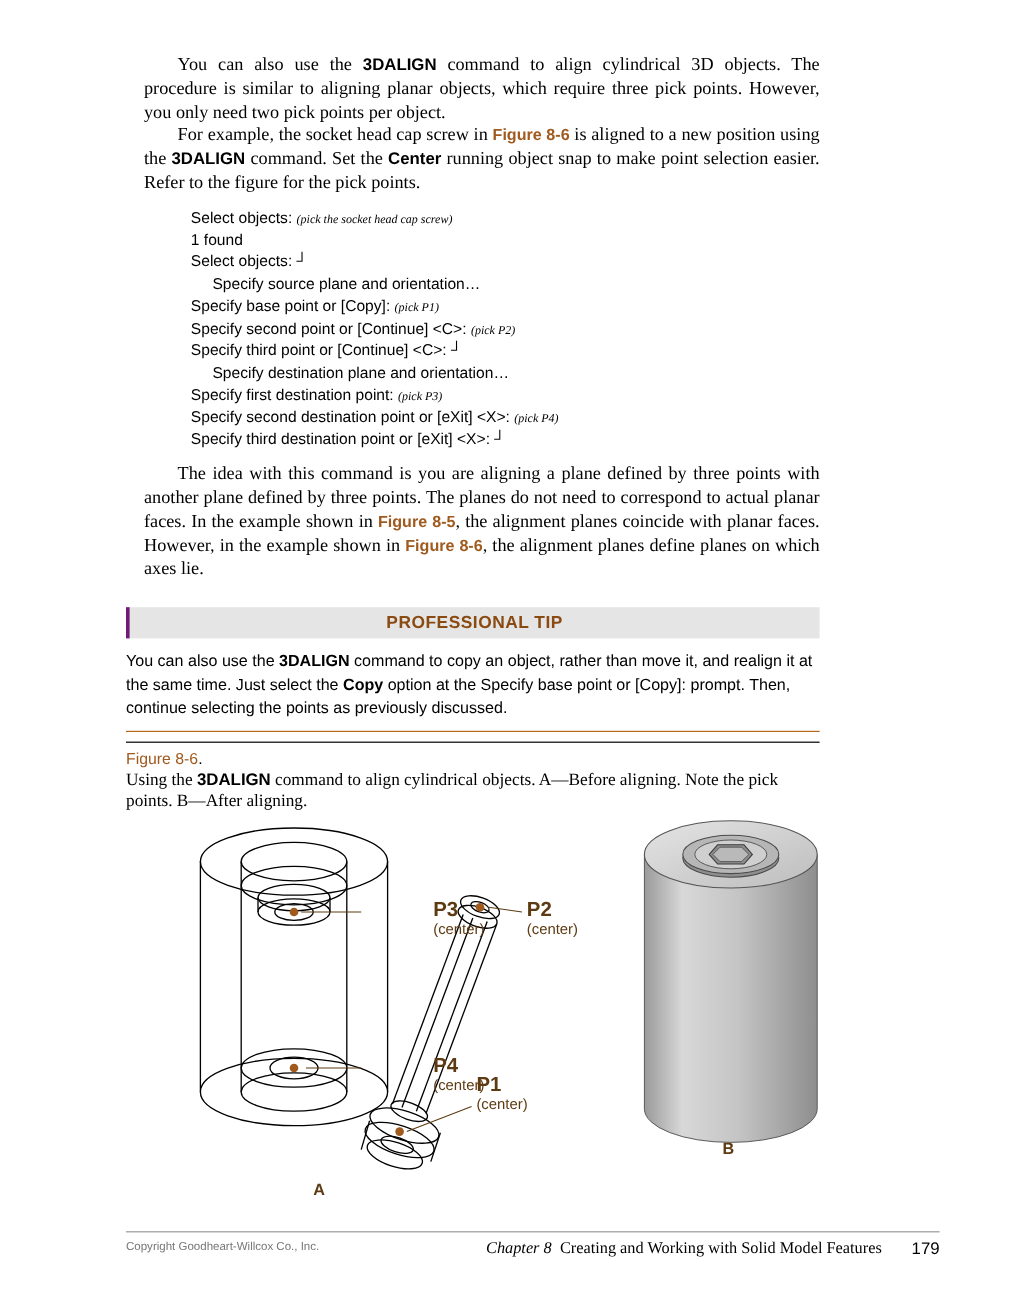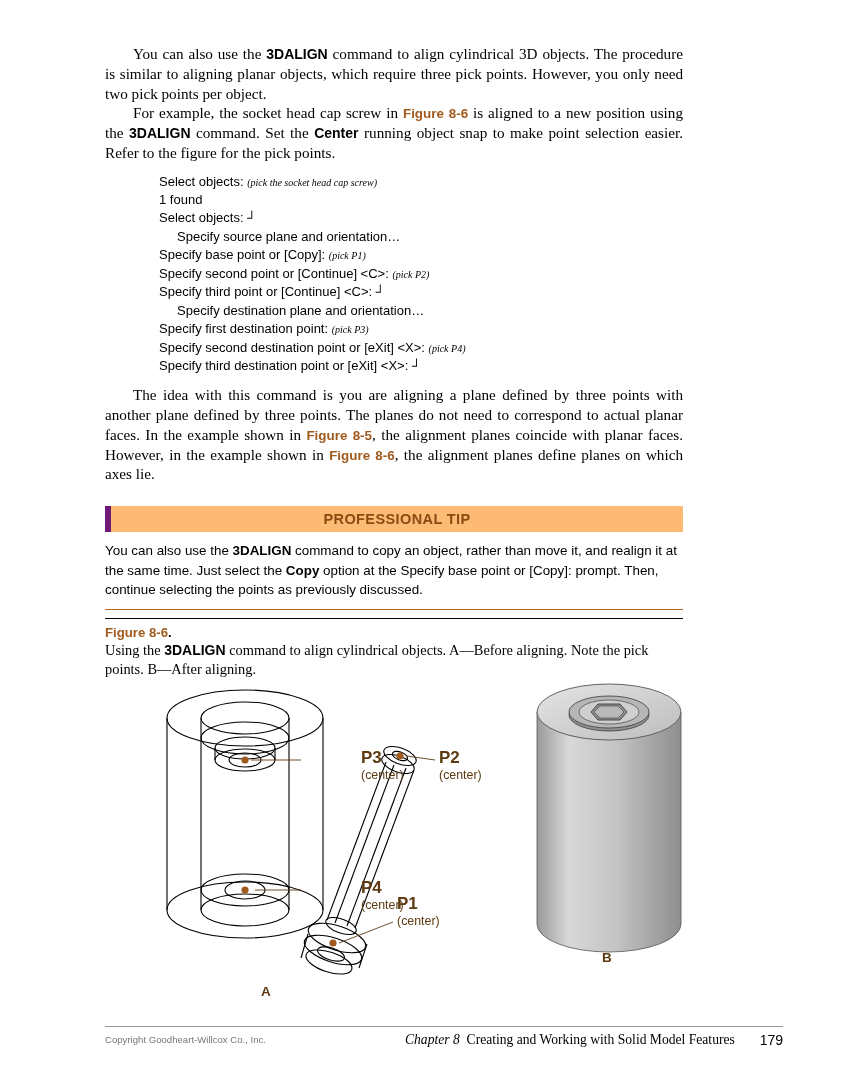--- a/index.html
+++ b/index.html
@@ -21,21 +21,21 @@
     width: 849px;
     height: 1087px;
   }
   .content {
     position: absolute;
     left: 105px;
     top: 44px;
     width: 578px;
   }
   p.body-par {
-    margin: 0 0 0 0;
+    margin: 0 0 0 15px;
     font-size: 15.2px;
     line-height: 1.30;
     text-align: justify;
     text-indent: 28px;
   }
   p.body-par.cont {
     text-indent: 28px;
   }
   .bold {
     font-family: "Liberation Sans", sans-serif;
@@ -63,22 +63,22 @@
     font-size: 10px;
   }
   .indent1 { padding-left: 18px; }
 
   
   .tipbox {
     margin-top: 22px;
     width: 578px;
   }
   .tip-header {
-    background: #fdba74;
-    border-left: 6px solid #701a75;
+    background: #e5e5e5;
+    border-left: 3px solid #701a75;
     height: 26px;
     line-height: 26px;
     text-align: center;
     color: #8a4b12;
     font-family: "Liberation Sans", sans-serif;
     font-weight: bold;
     font-size: 14.5px;
     letter-spacing: 0.4px;
   }
   .tip-body {
@@ -106,21 +106,21 @@
     width: 578px;
   }
   .fig-rule-top {
     border-top: 1.6px solid #000;
     width: 578px;
   }
   .fig-title {
     margin-top: 6px;
     color: #a05a1e;
     font-family: "Liberation Sans", sans-serif;
-    font-weight: bold;
+    font-weight: normal;
     font-size: 13.2px;
   }
   .fig-title .dot { color: #000; }
   .fig-caption {
     font-family: "Liberation Serif", serif;
     font-size: 14.4px;
     line-height: 1.28;
     margin-top: 1px;
     width: 578px;
   }

